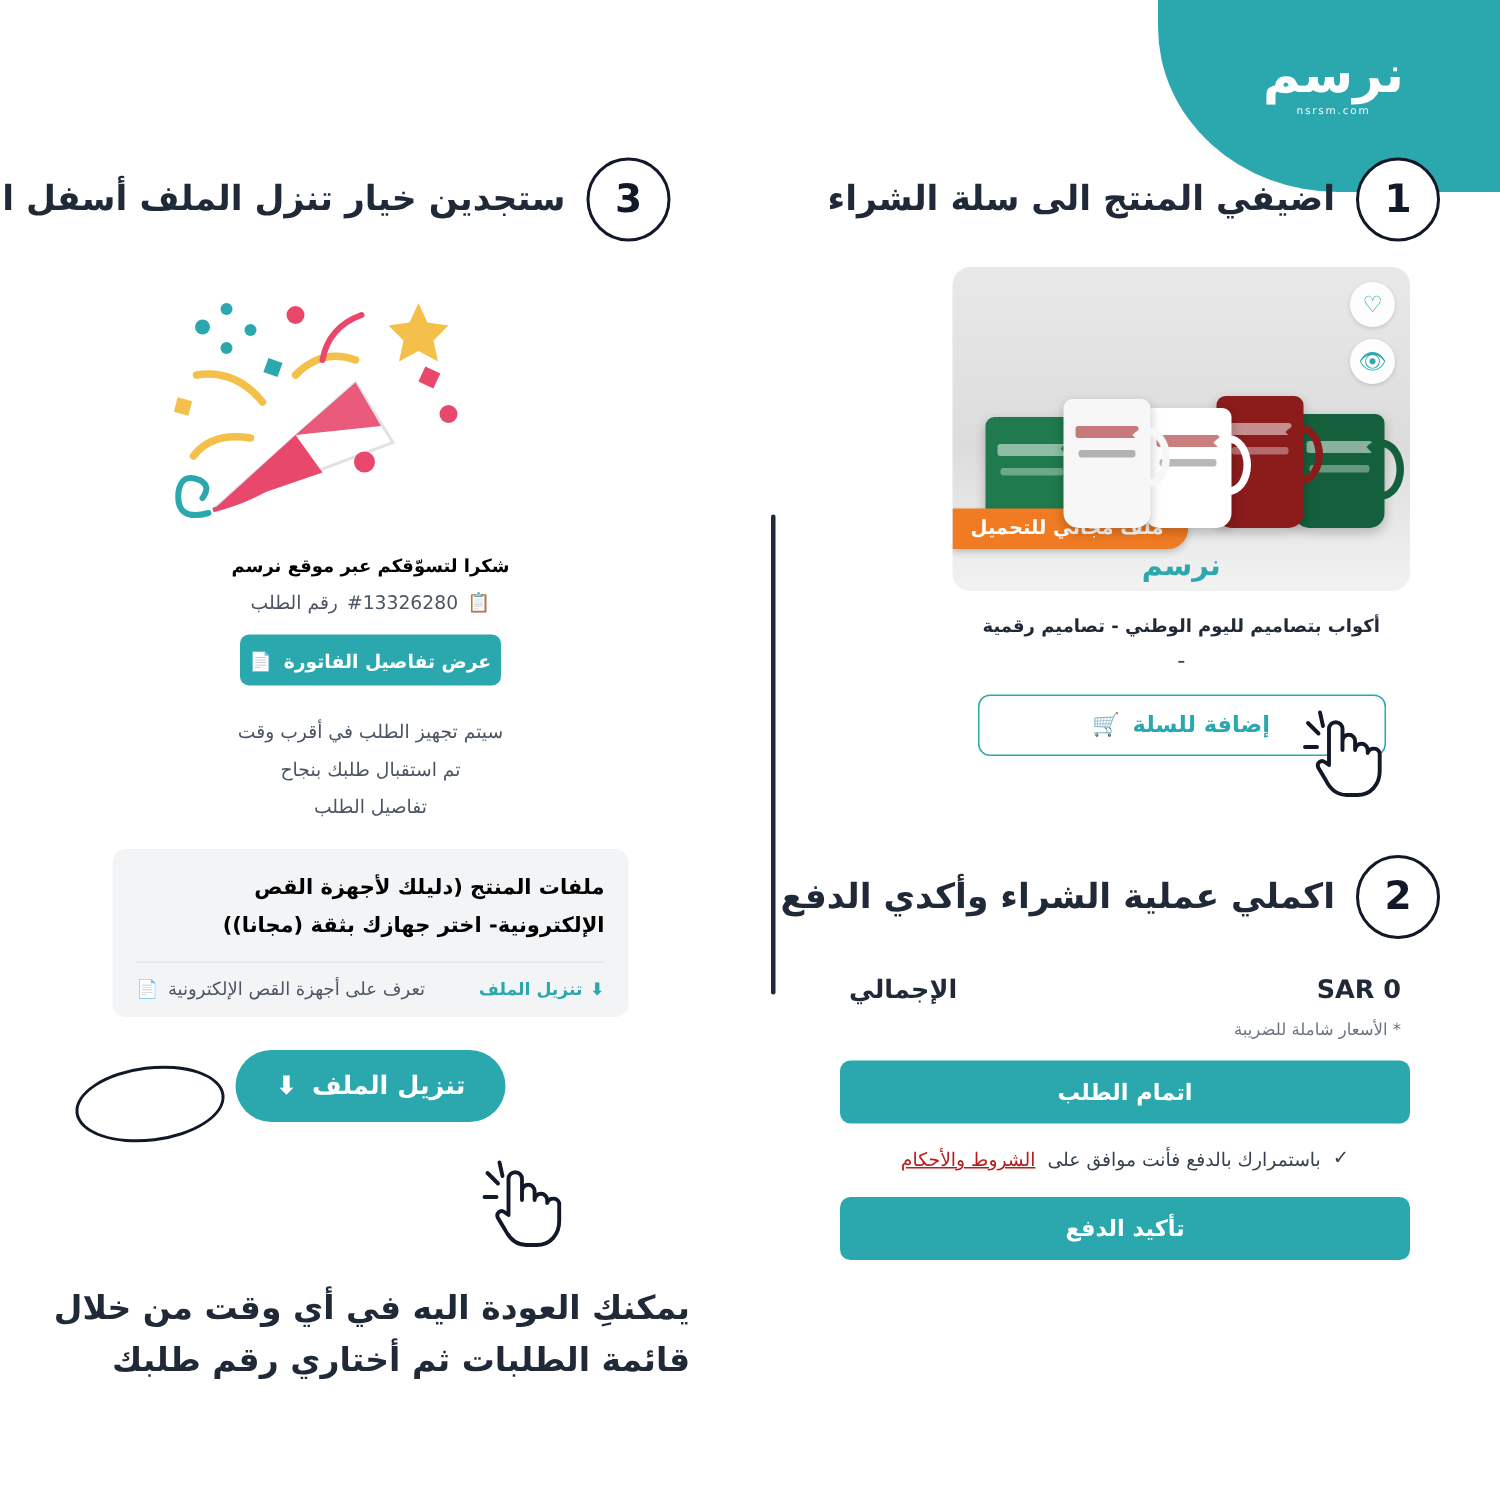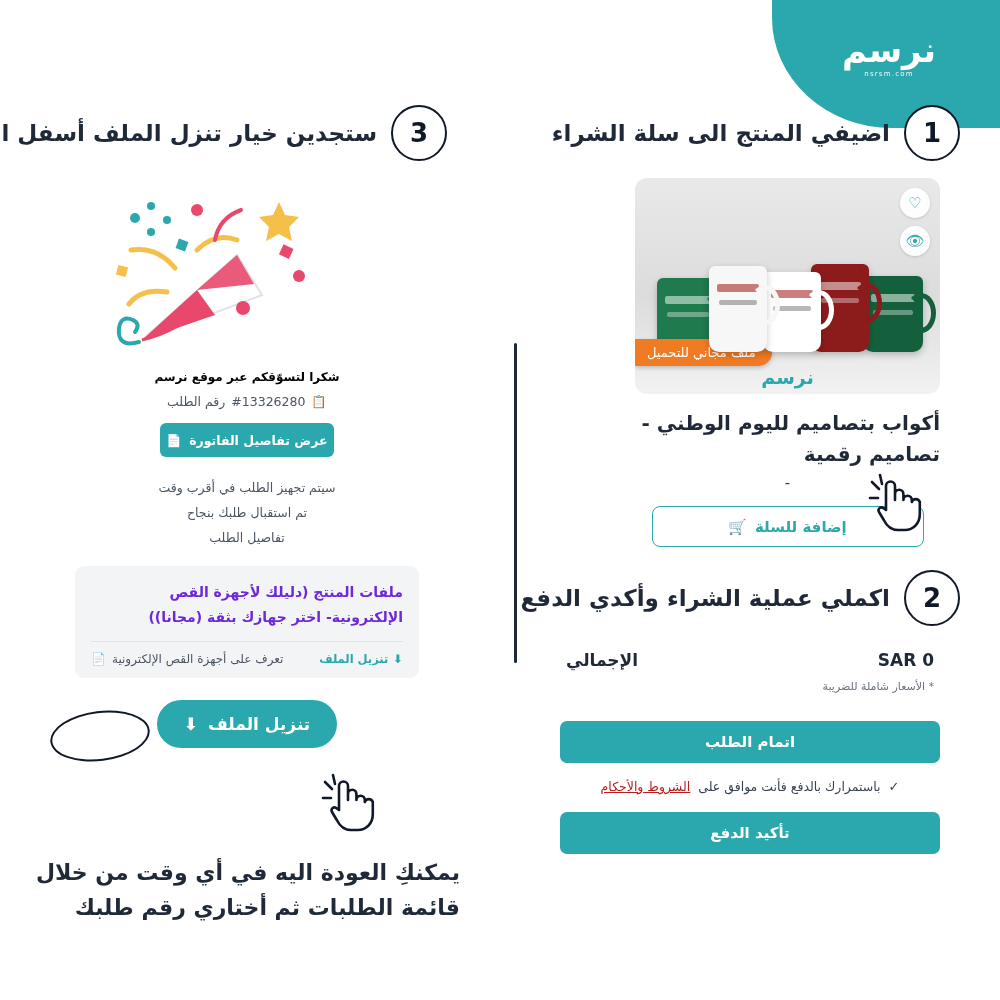--- a/index.html
+++ b/index.html
@@ -138,37 +138,37 @@
   .mug .deco { position:absolute; left:8px; right:8px; top:18px; height:8px; background:rgba(255,255,255,.5); border-radius:2px;}
   .mug.light .deco { background: rgba(160,20,20,.55); }
   .mug .deco2 { position:absolute; left:10px; right:10px; top:34px; height:5px; background:rgba(255,255,255,.35); border-radius:2px;}
   .mug.light .deco2 { background: rgba(20,20,20,.3); }
 
   .free-badge {
     position: absolute;
     left: 0; bottom: 28px;
     background: #F07B22;
     color: #fff;
-    font-size: 13px; font-weight: 400;
+    font-size: 13px; font-weight: 700;
     padding: 6px 16px 6px 12px;
     border-top-right-radius: 14px;
     border-bottom-right-radius: 14px;
     box-shadow: 0 2px 4px rgba(0,0,0,.2);
   }
   .watermark {
     position: absolute;
     left: 50%; transform: translateX(-50%);
     bottom: 6px;
     font-size: 19px; color: #2BA8AE; font-weight: 700;
   }
 
   .product-title {
     margin-top: 14px;
-    text-align: right;
-    font-size: 20px; color: #1f2937; line-height: 1.55;
+    text-align: center;
+    font-size: 12px; color: #1f2937; line-height: 1.55;
     font-weight: 600;
   }
   .product-price {
     text-align: center;
     font-size: 15px; color: #374151;
     margin-top: 4px;
   }
   .add-cart-btn {
     margin: 14px auto 0;
     width: 272px; height: 41px;
@@ -202,21 +202,21 @@
     display: flex; justify-content: space-between; align-items: center;
     font-size: 17px; color: #1f2937; font-weight: 600;
     padding: 0 6px;
   }
   .tax-note {
     margin-top: 10px;
     font-size: 11px; color: #6b7280;
     padding: 0 6px;
   }
   .teal-btn {
-    margin-top: 28px;
+    margin-top: 14px;
     width: 100%; height: 42px;
     background: #2BA8AE;
     color: #ffffff;
     border: none; border-radius: 7px;
     font-size: 15px; font-weight: 700;
     display: flex; align-items: center; justify-content: center;
     cursor: pointer;
   }
   .terms-row {
     margin-top: 16px;
@@ -266,21 +266,21 @@
 
   .files-box {
     margin: 16px auto 0;
     width: 344px;
     background: #f3f4f6;
     border-radius: 9px;
     padding: 14px 16px 12px;
     text-align: right;
   }
   .files-title {
-    font-size: 14px; font-weight: 700; color: #6d28d9;
+    font-size: 14px; font-weight: 700; color: #000000;
     line-height: 1.75;
   }
   .files-row {
     margin-top: 12px;
     display: flex; align-items: center; justify-content: space-between;
     border-top: 1px solid #e2e4e7;
     padding-top: 10px;
   }
   .files-row .label {
     font-size: 12px; color: #4b5563;

